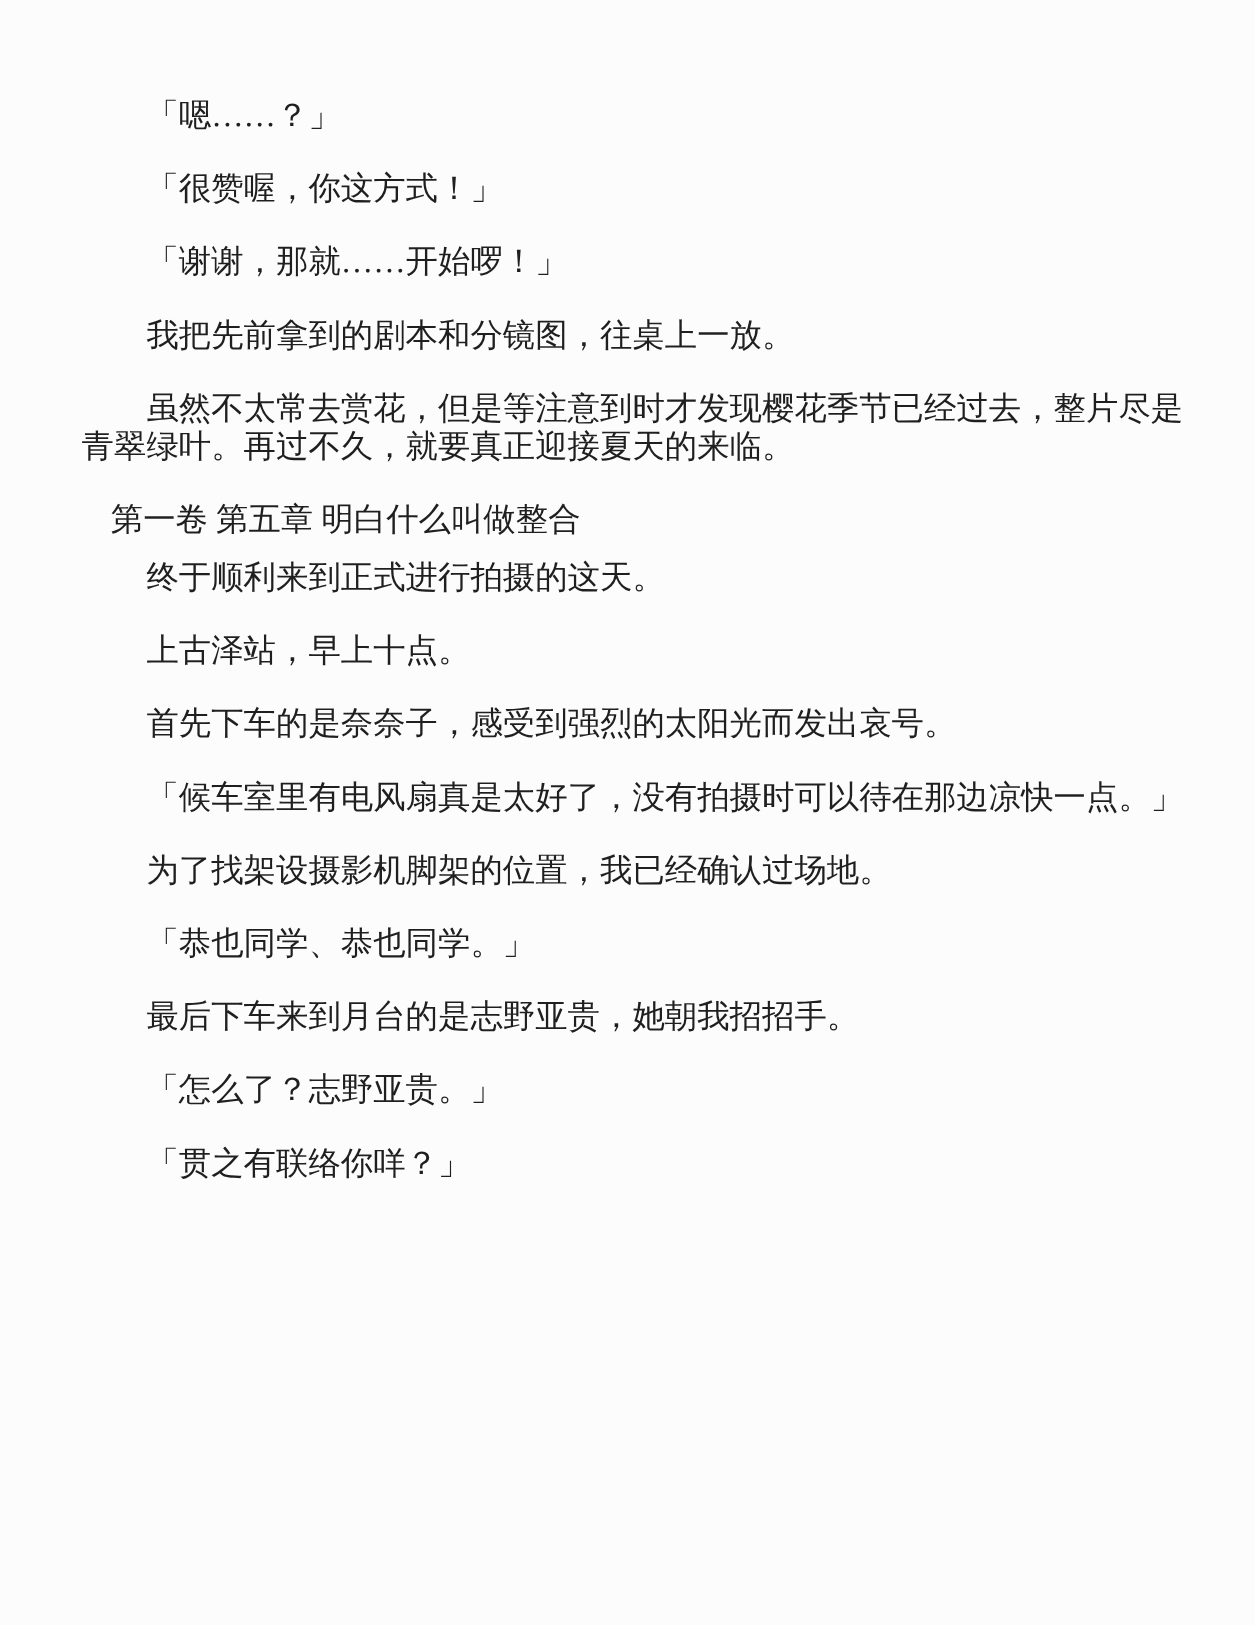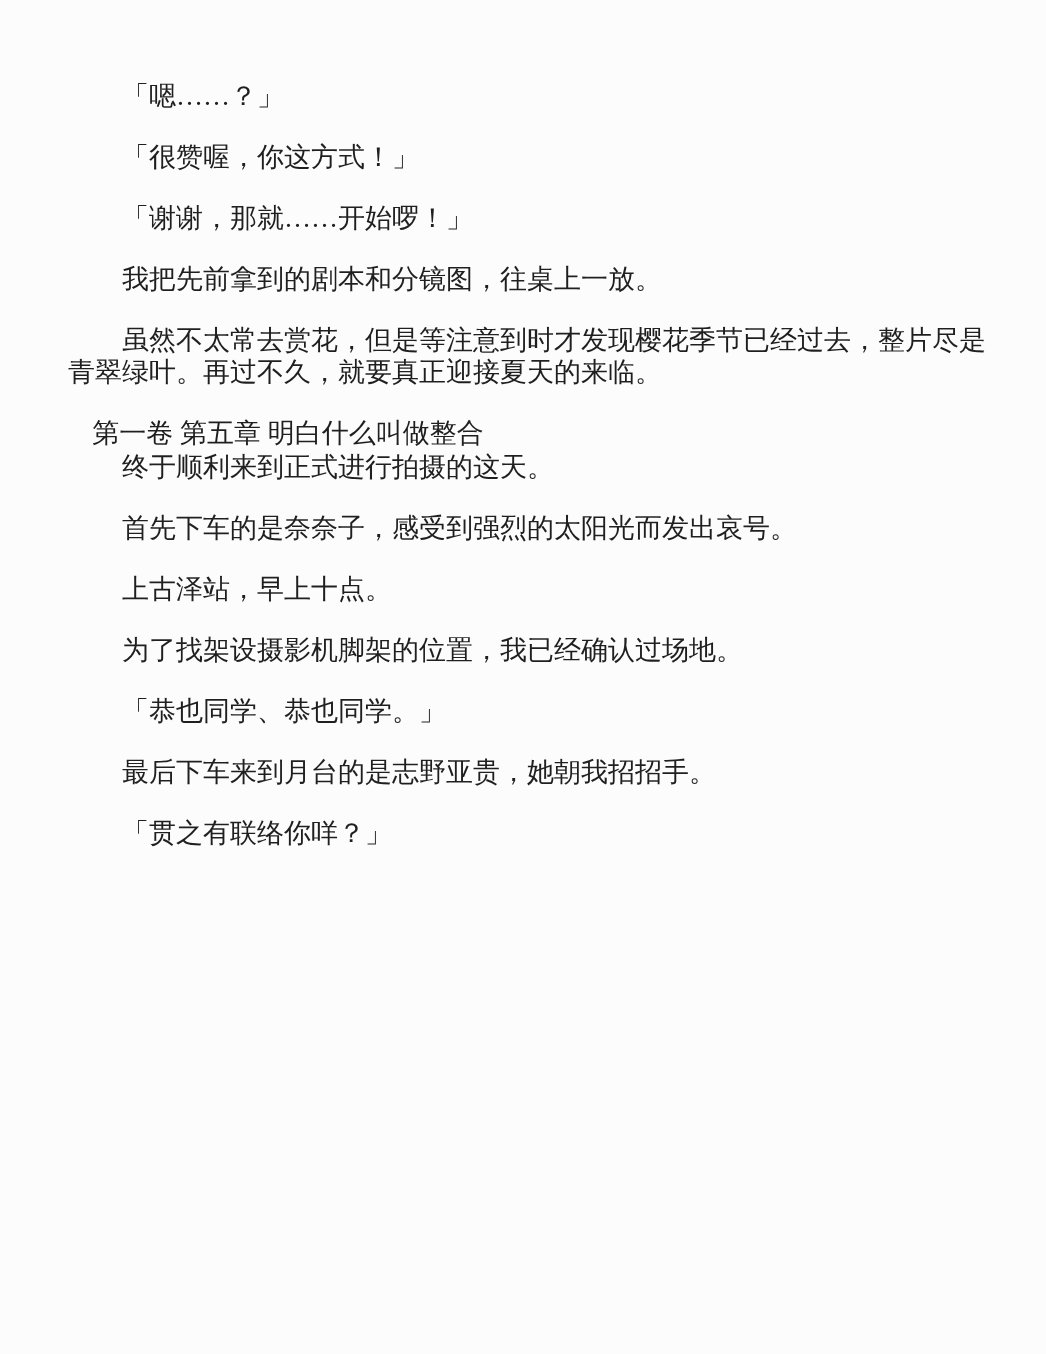--- a/index.html
+++ b/index.html
@@ -31,21 +31,21 @@
 
   .page-text p {
     margin-bottom: 29px;
     text-indent: 2em;
     word-break: break-all;
   }
 
   
   .page-text p.heading {
     text-indent: 0.9em;
-    margin-bottom: 2px;
+    margin-bottom: 16px;
   }
 
   
   .page-text p.subline {
     text-indent: 2.3em;
   }
 
   
   .page-text p.longbody {
     text-indent: 2em;
@@ -56,20 +56,22 @@
 
 <div class="page">
   <div class="page-text">
       <p class="dialogue">「嗯……？」</p>
       <p class="dialogue">「很赞喔，你这方式！」</p>
       <p class="dialogue">「谢谢，那就……开始啰！」</p>
       <p class="body">我把先前拿到的剧本和分镜图，往桌上一放。</p>
       <p class="longbody">虽然不太常去赏花，但是等注意到时才发现樱花季节已经过去，整片尽是青翠绿叶。再过不久，就要真正迎接夏天的来临。</p>
       <p class="heading">第一卷 第五章 明白什么叫做整合</p>
       <p class="body">终于顺利来到正式进行拍摄的这天。</p>
+      <p class="body">上古泽站，早上十点。</p>
       <p class="body">首先下车的是奈奈子，感受到强烈的太阳光而发出哀号。</p>
-      <p class="body">上古泽站，早上十点。</p>
+      <p class="dialogue">「候车室里有电风扇真是太好了，没有拍摄时可以待在那边凉快一点。」</p>
       <p class="body">为了找架设摄影机脚架的位置，我已经确认过场地。</p>
       <p class="dialogue">「恭也同学、恭也同学。」</p>
       <p class="body">最后下车来到月台的是志野亚贵，她朝我招招手。</p>
+      <p class="dialogue">「怎么了？志野亚贵。」</p>
       <p class="dialogue">「贯之有联络你咩？」</p>
     </div>
 </div>
 
 </body></html>

